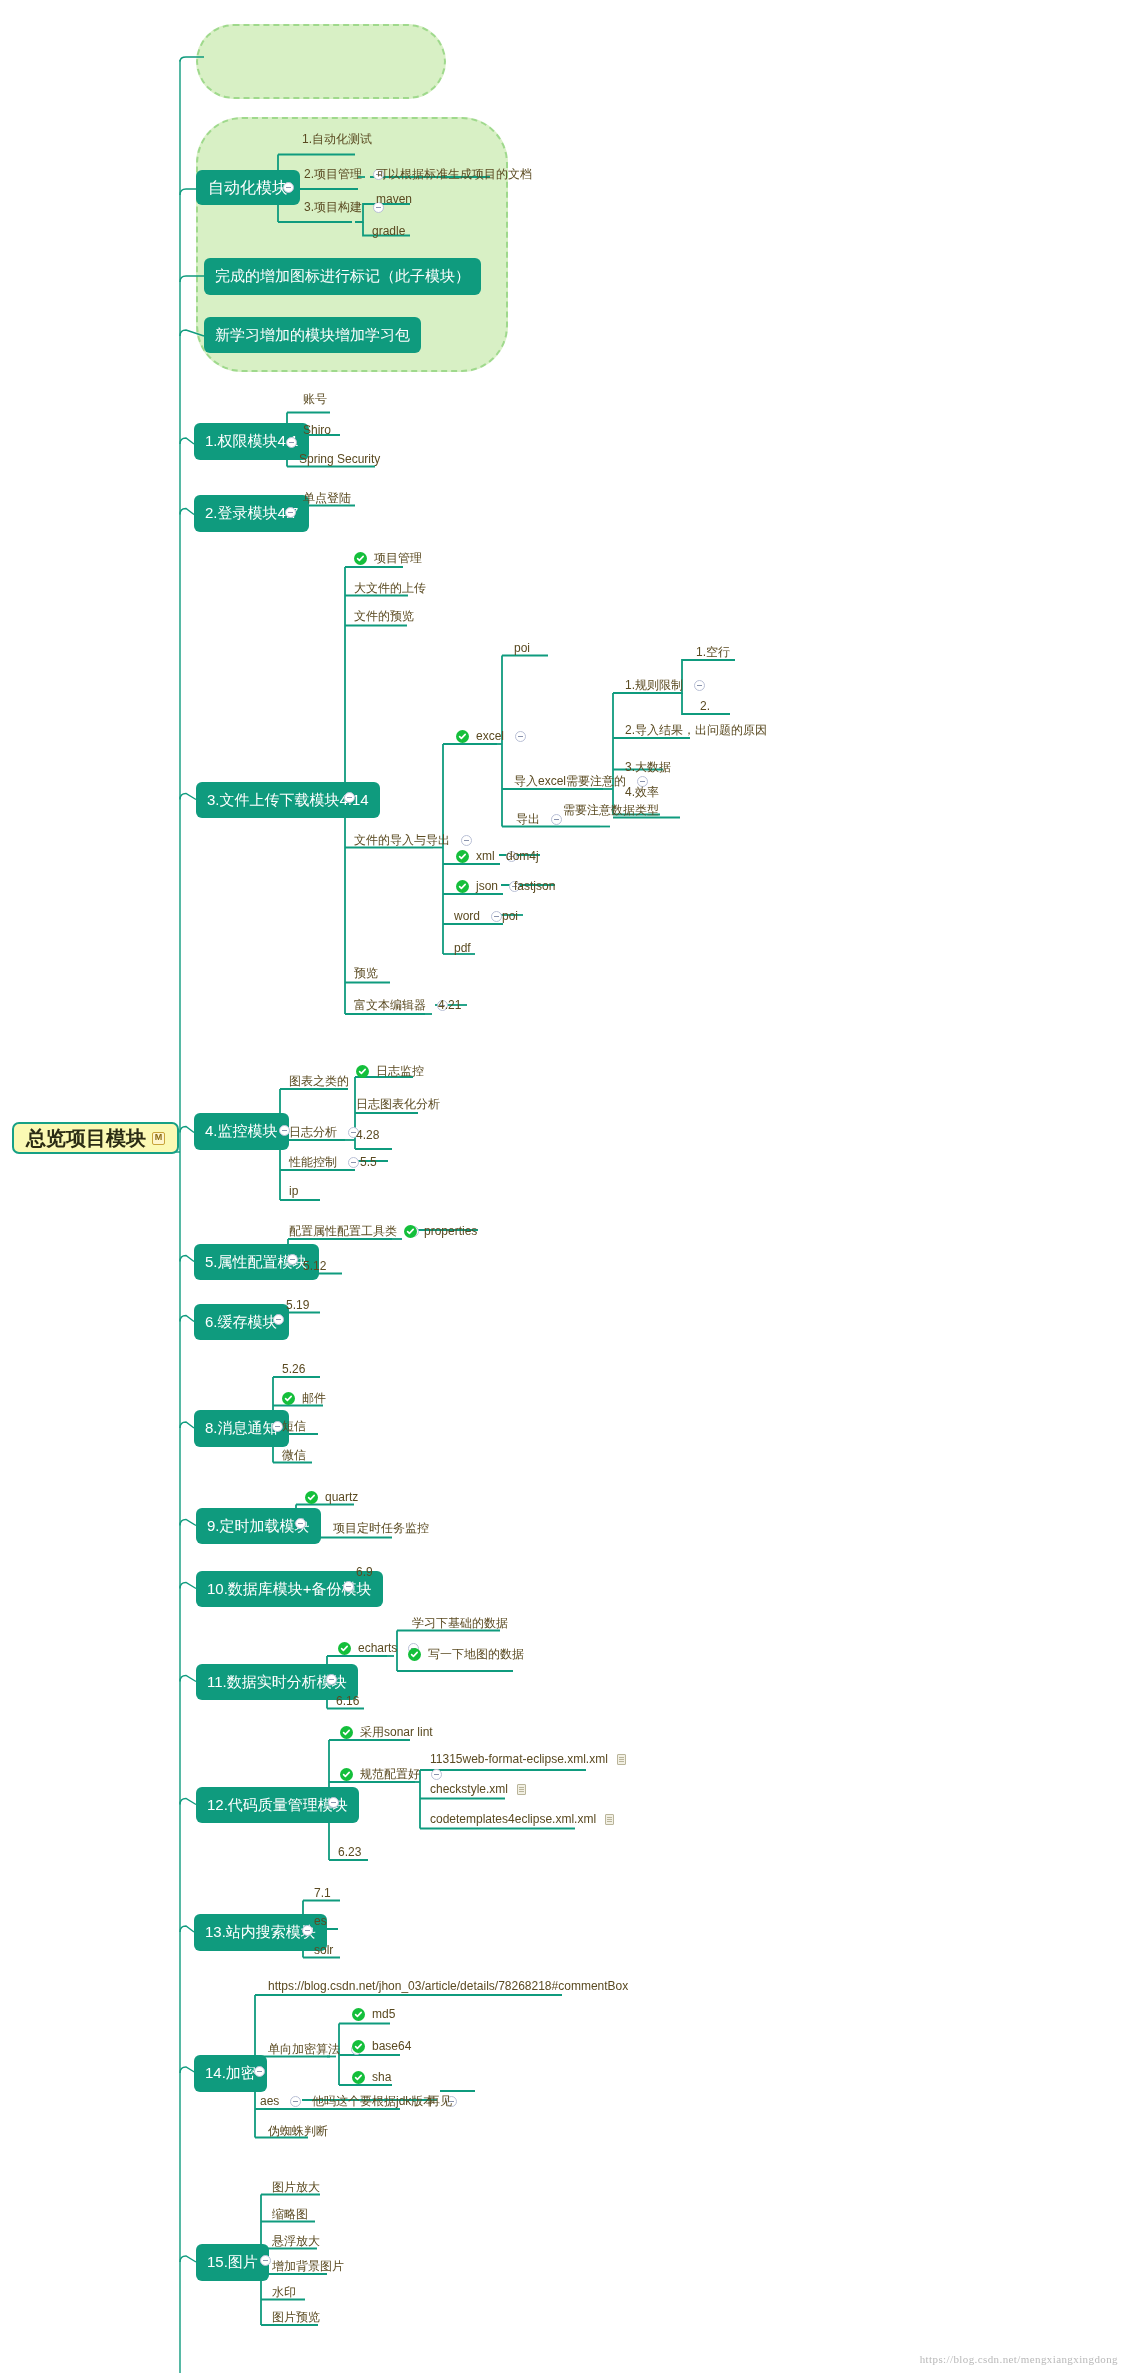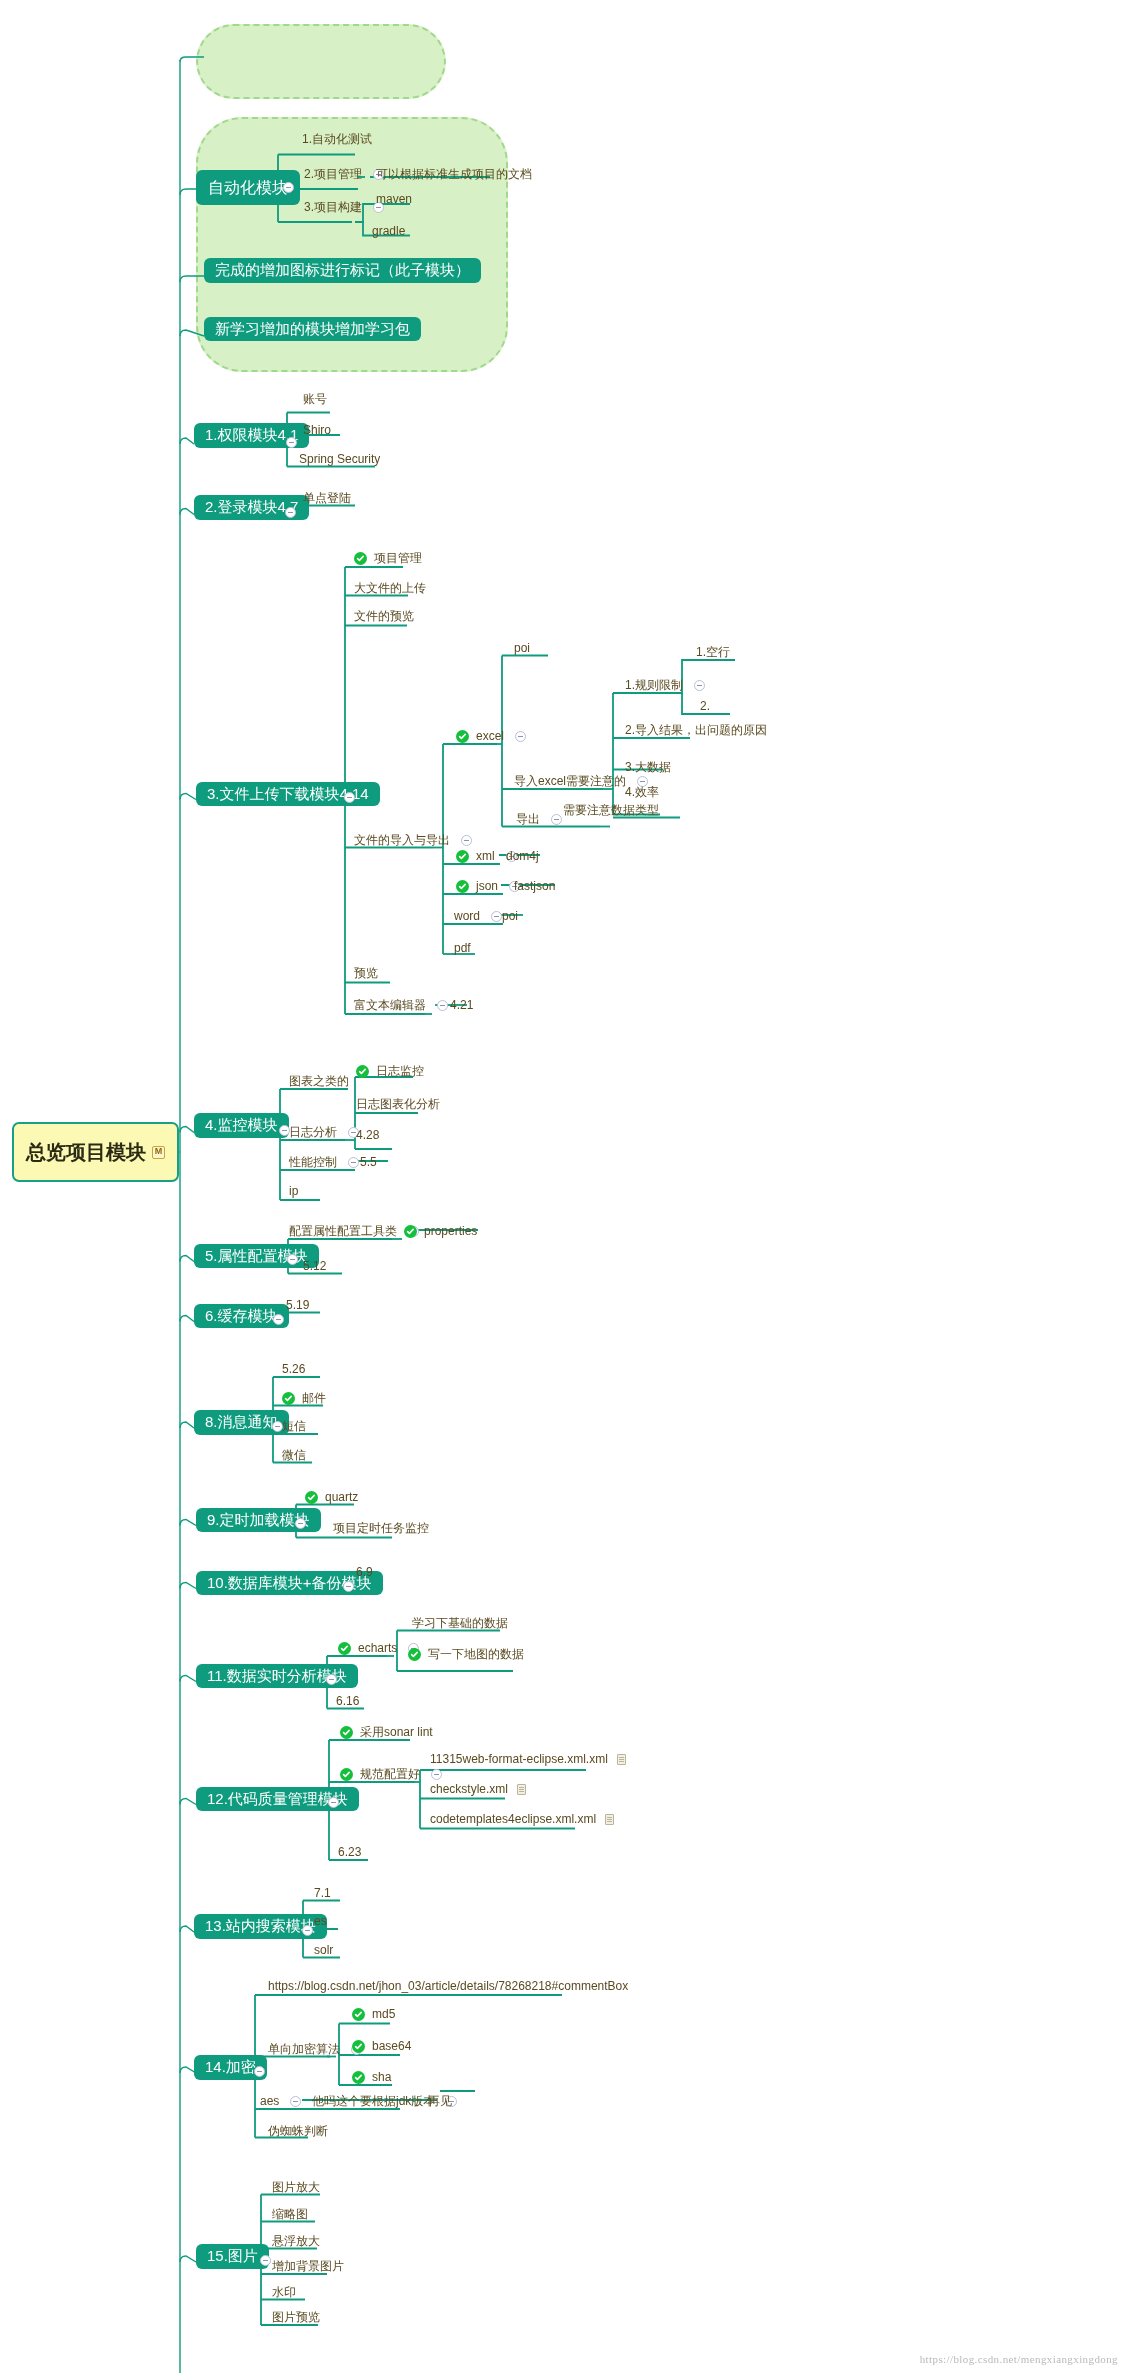--- a/index.html
+++ b/index.html
@@ -31,32 +31,32 @@
   }
 
   
   .node.root {
     background: #fbf9b4;
     border: 2px solid #16a085;
     border-radius: 7px;
     color: #2b2b14;
     font-size: 20px;
     font-weight: bold;
-    padding: 17px 12px;
+    padding: 3px 12px;
     gap: 6px;
     align-items: center;
   }
 
   
   .node.lvl1 {
     background: #0f9b7e;
     border-radius: 6px;
     color: #ffffff;
     font-size: 15px;
-    padding: 4px 11px;
+    padding: 10px 11px;
     gap: 5px;
   }
   .node.lvl1.big {
     font-size: 16px;
     padding: 9px 12px;
   }
 
   
   .node.leaf {
     color: #5a4a21;
@@ -580,21 +580,21 @@
 
   <div class="node leaf" style="left: 350px; top: 966px;">
     <span>预览</span>
   </div>
   <div class="node leaf" style="left: 350px; top: 997.5px;">
     <span>富文本编辑器</span>
     <span class="toggle">
         <i></i>
       </span>
   </div>
-  <div class="node leaf" style="left: 434px; top: 997.5px; margin-left: 12px;">
+  <div class="node leaf" style="left: 434px; top: 997.5px;">
     <span>4.21</span>
   </div>
 
   <div class="node lvl1" style="left: 194px; top: 1113px;">
     <span>4.监控模块</span>
   </div>
   <span class="toggle" style="position: absolute; left: 272px; top: 1125px;">
       <i></i>
     </span>
 

